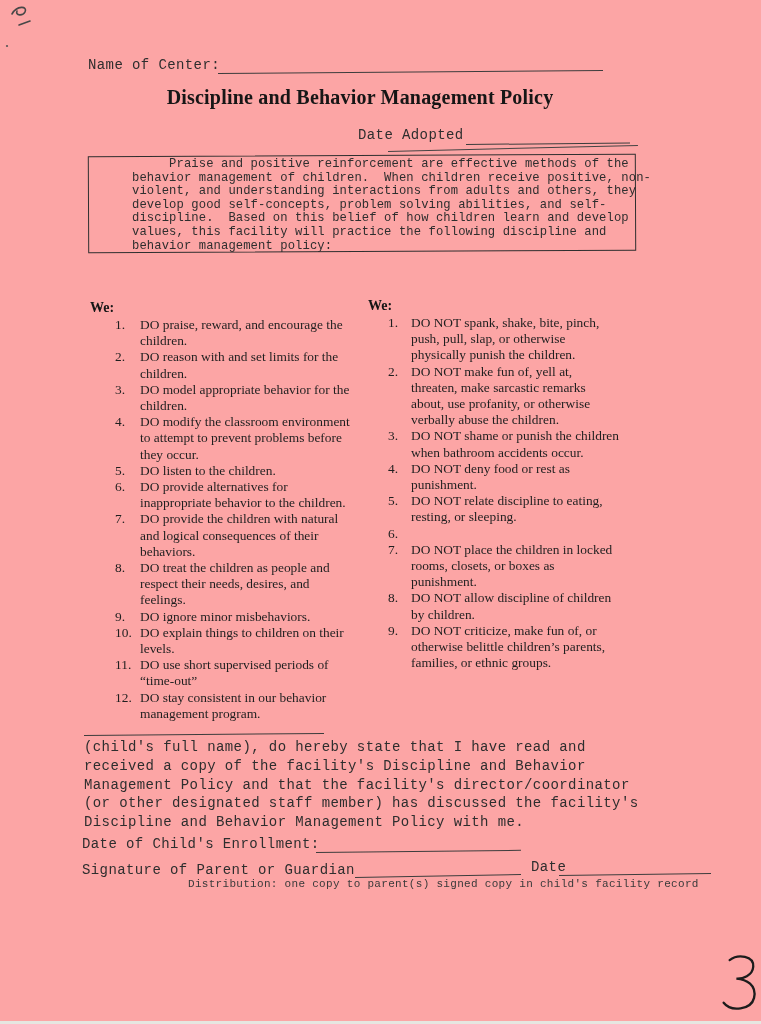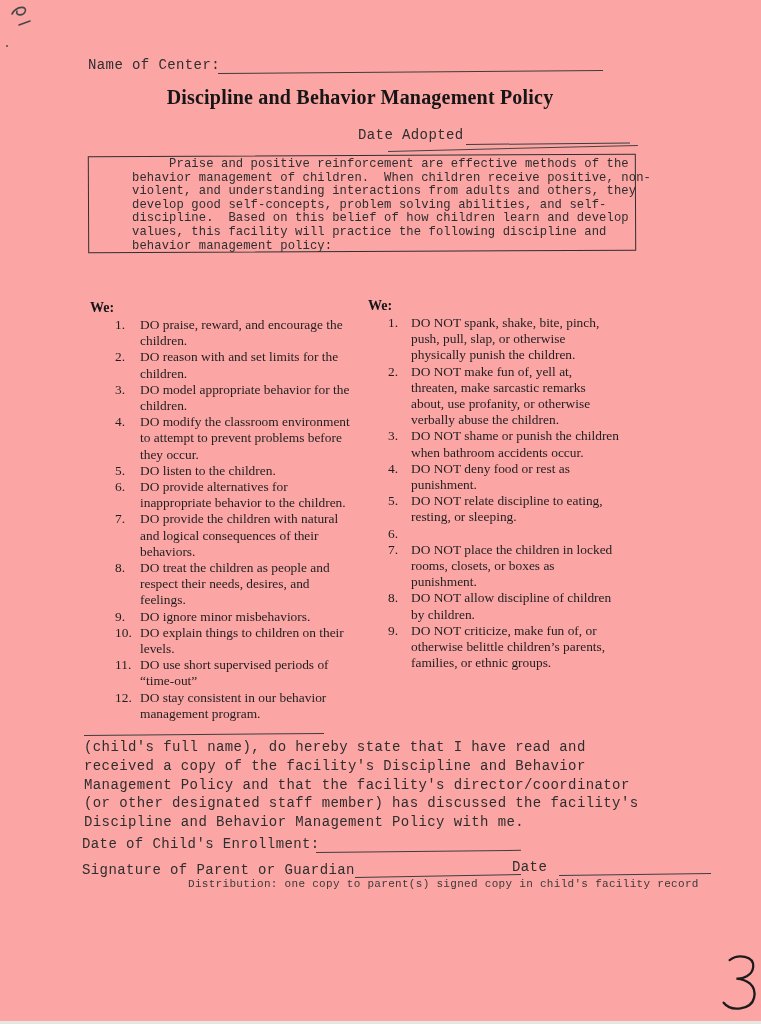--- a/index.html
+++ b/index.html
@@ -45,21 +45,21 @@
   .agreement-intro { left:118px; top:709px; font-size:14px; letter-spacing:0.4px; }
   .child-name-line { left:84px; top:735px; width:240px; transform:rotate(-0.5deg); }
   .agreement-body { left:84px; top:738px; font-size:14px; letter-spacing:0.4px;
                     line-height:18.8px; white-space:pre; }
 
   .enrollment-label { left:82px; top:836px; font-size:14px; letter-spacing:0.4px; }
   .enrollment-line { left:316px; top:852px; width:205px; transform:rotate(-0.6deg); }
 
   .signature-label { left:82px; top:862px; font-size:14px; letter-spacing:0.4px; }
   .signature-line { left:355px; top:877px; width:166px; transform:rotate(-1deg); }
-  .date-label { left:512px; top:859px; font-size:14px; letter-spacing:0.4px; }
+  .date-label { left:531px; top:859px; font-size:14px; letter-spacing:0.4px; }
   .date-line { left:559px; top:875px; width:152px; transform:rotate(-0.8deg); }
 
   .distribution { left:148px; top:878px; font-size:11px; letter-spacing:0.3px; color:#3a3a3a;padding-left:40px; }
 
   .comma-mark { left:99px; top:296px; font-size:13px; color:#444; }
   .scan-bottom { position:absolute; bottom:0; left:0; width:100%; height:3px; background:#e6e6e1; }
   .page-number { left:720px; top:953px; }
   .scribble { left:2px; top:2px; }
 </style>
 </head>

